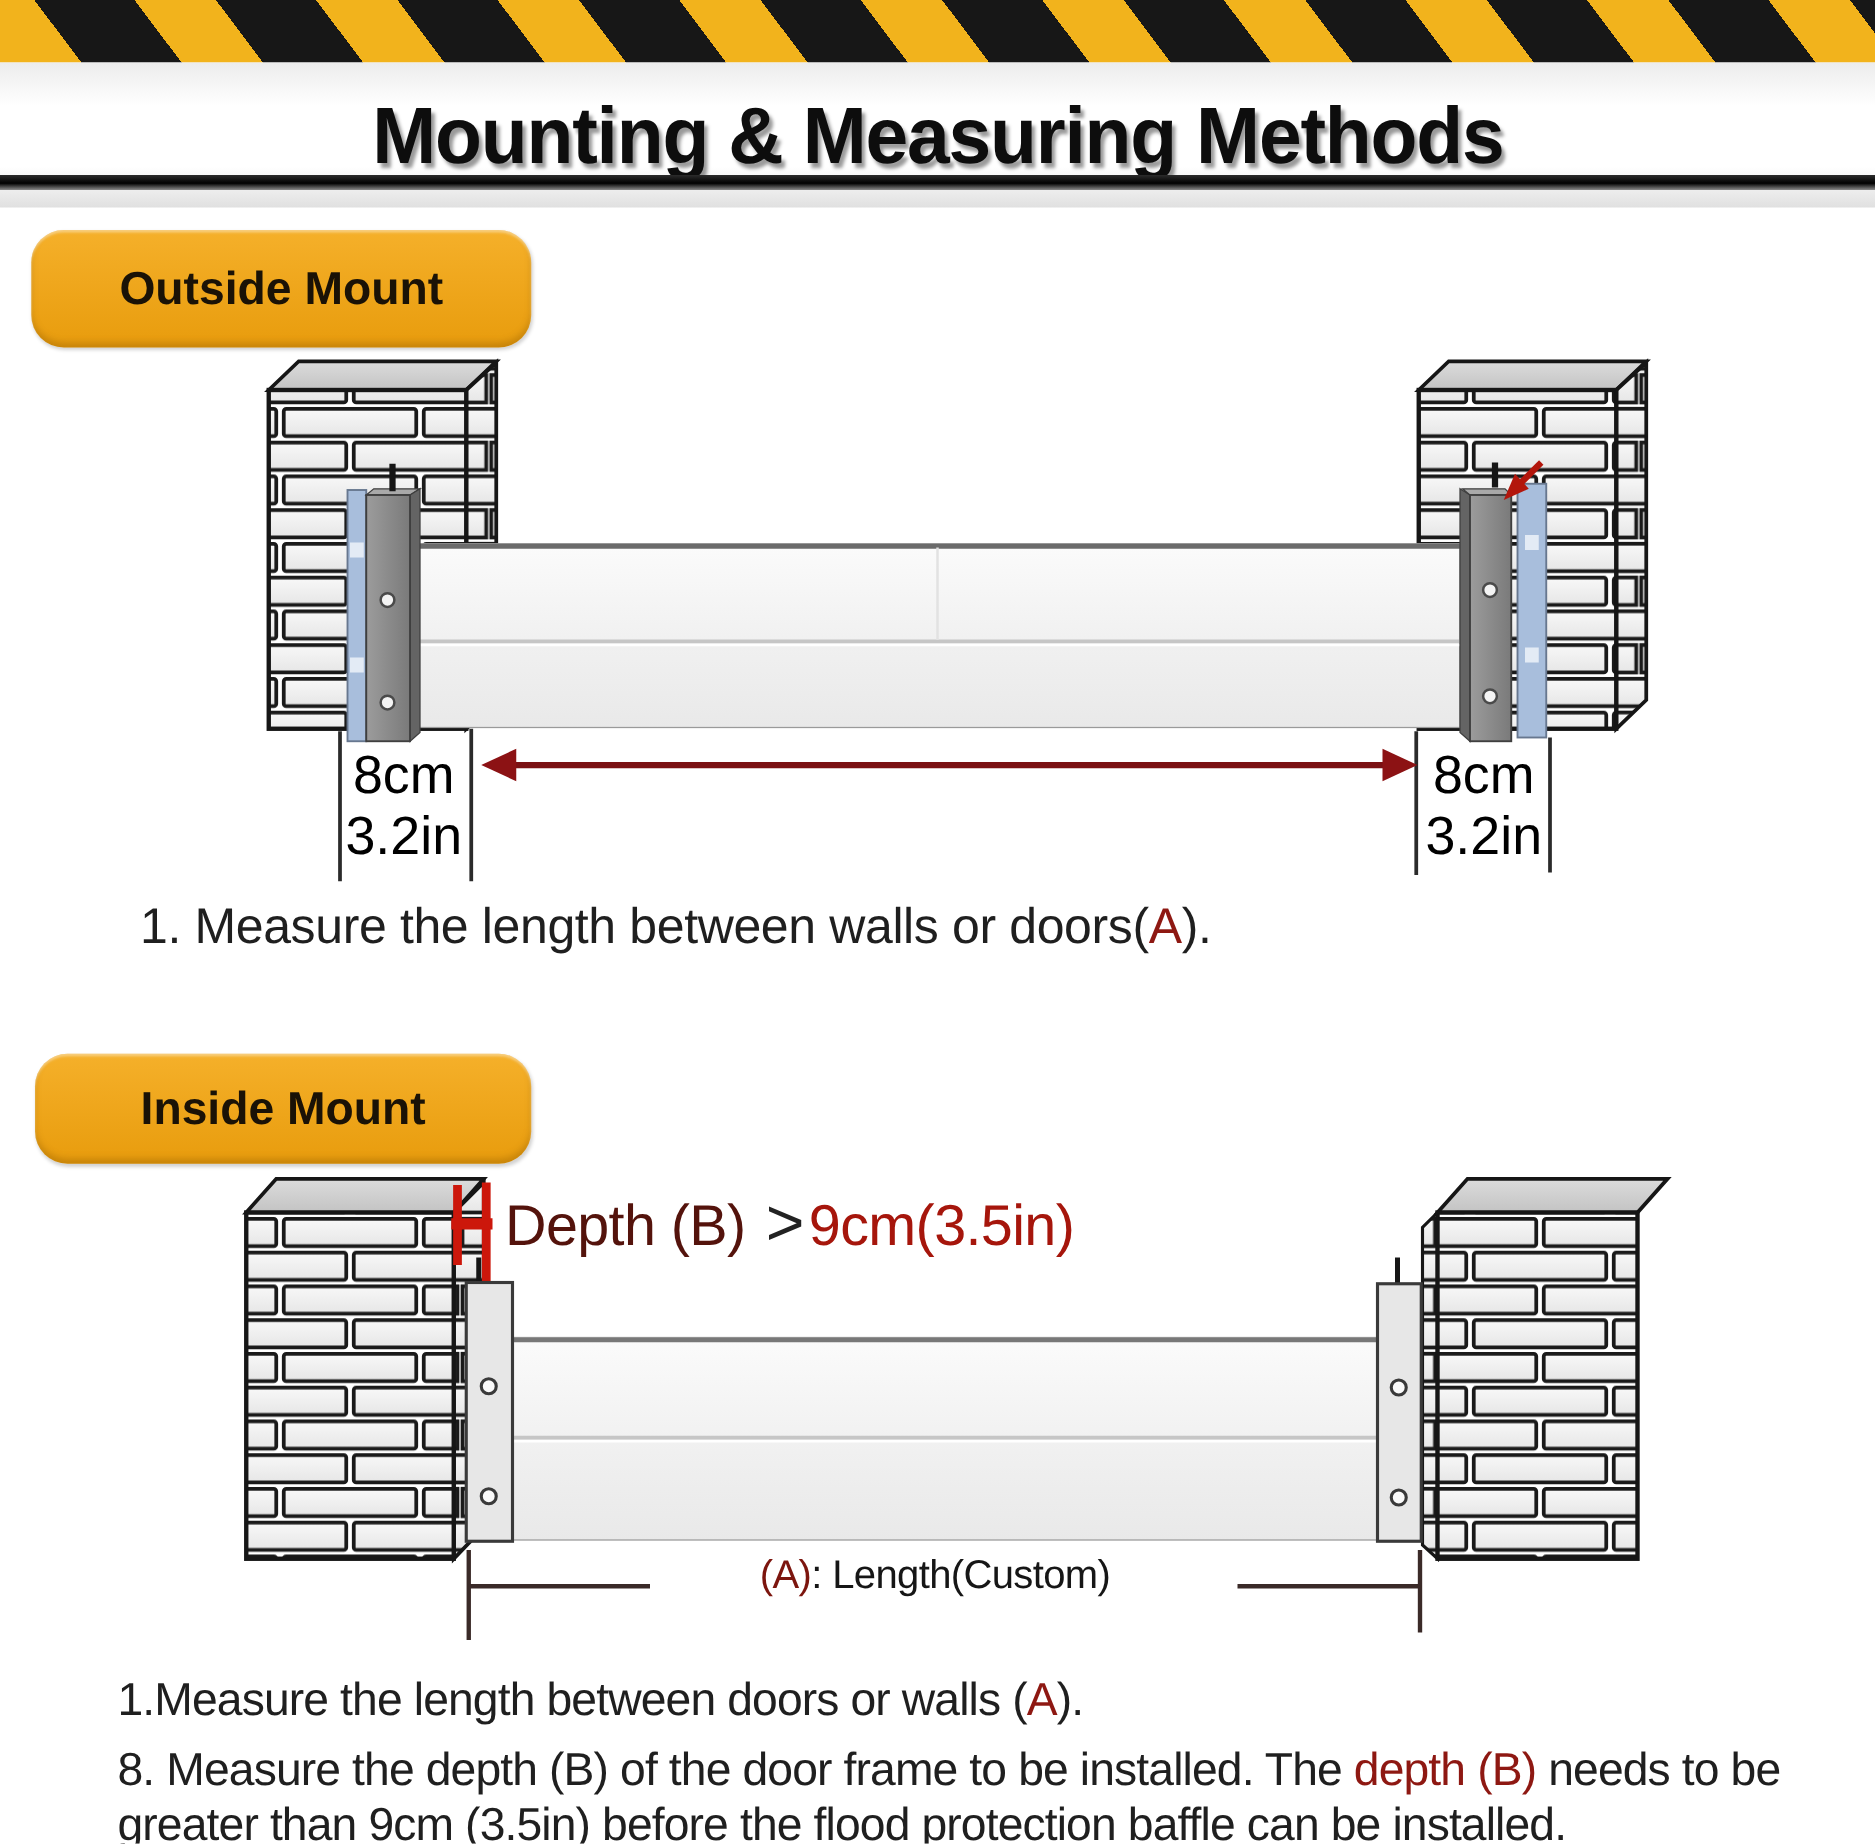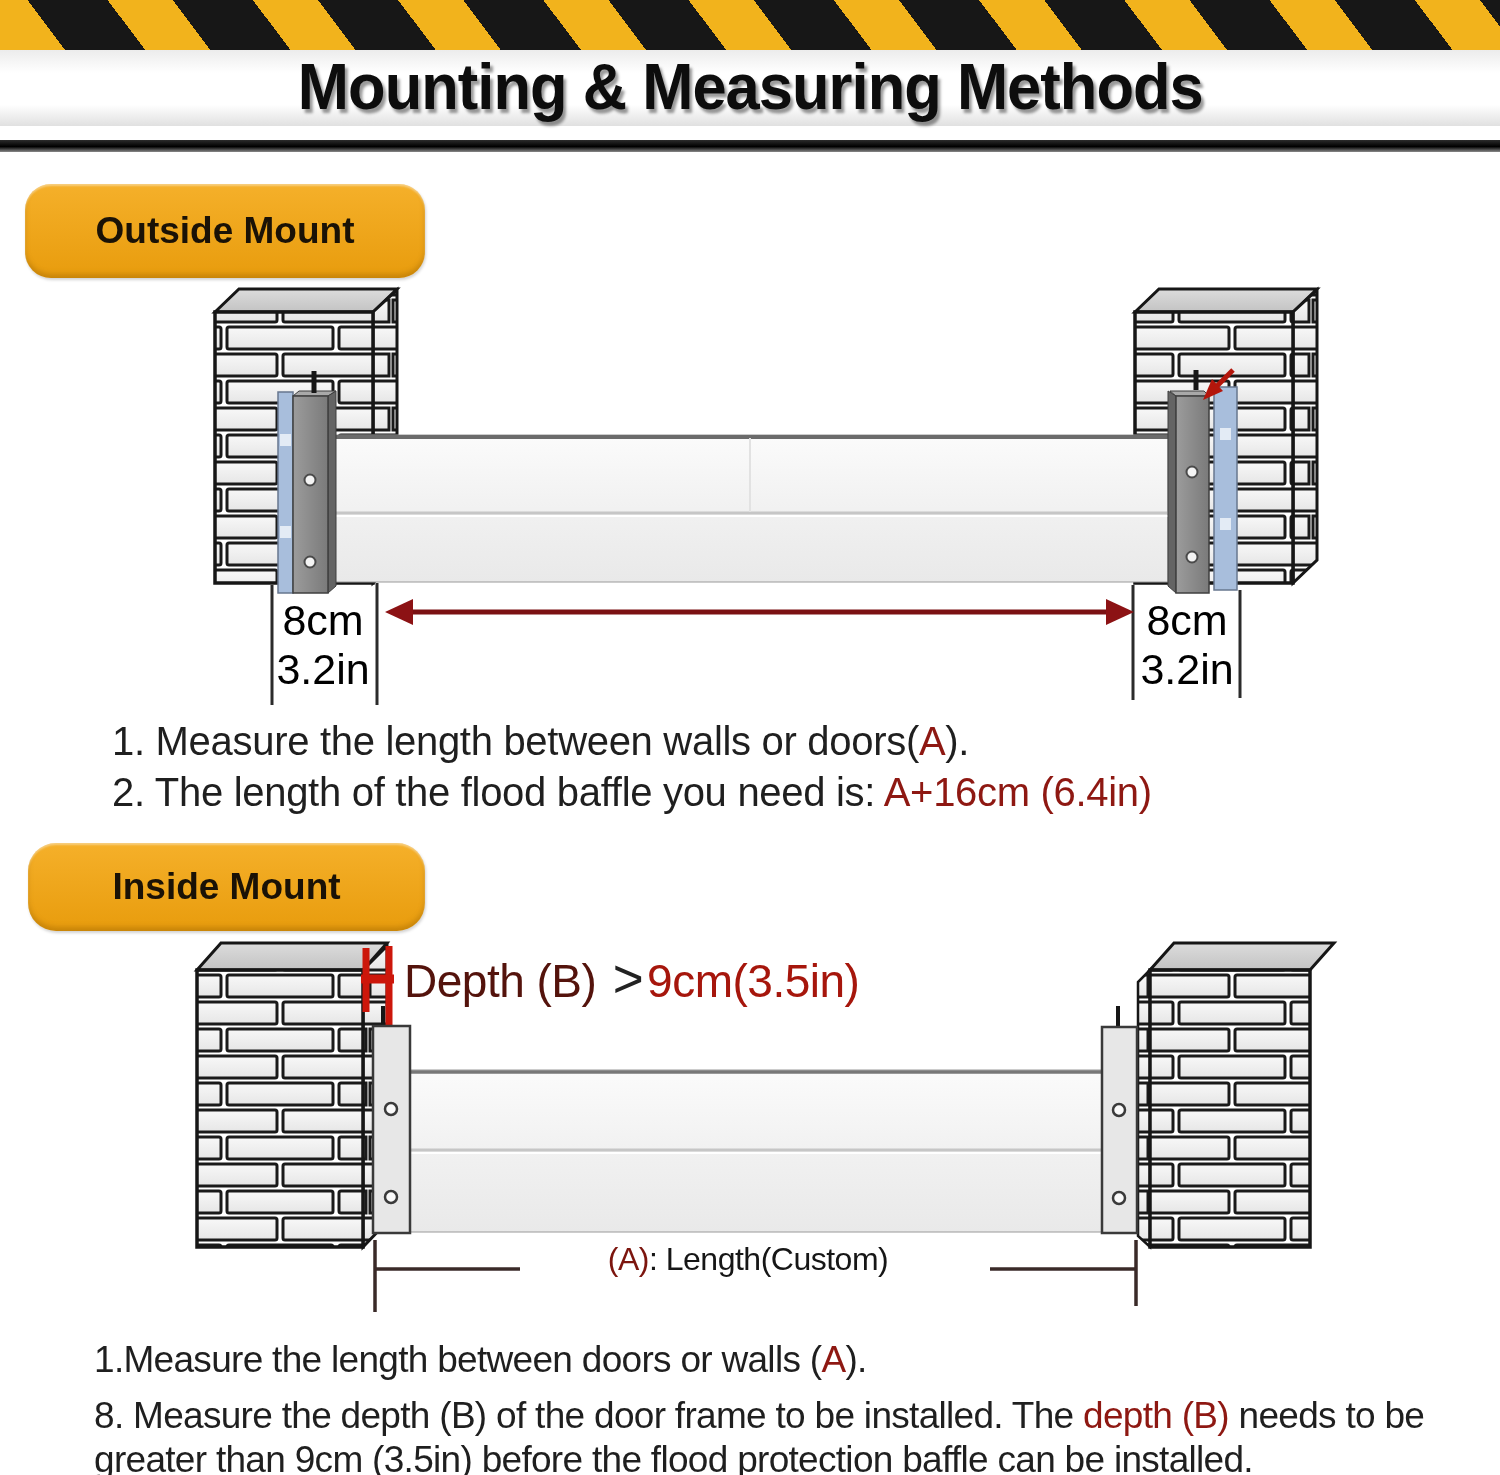--- a/index.html
+++ b/index.html
@@ -3,36 +3,36 @@
 <meta charset="utf-8">
 <style>
   html,body{margin:0;padding:0;background:#fff;}
   .page{position:relative;width:1500px;height:1475px;background:#ffffff;
         font-family:"Liberation Sans",sans-serif;overflow:hidden;}
 
   
   .tape{position:absolute;top:0;left:0;right:0;height:50px;
         background:repeating-linear-gradient(53deg,#F2B31C 0 52px,#171717 52px 116px);
         box-shadow:0 3px 5px rgba(0,0,0,.35);}
-  .banner{position:absolute;top:50px;left:0;right:0;height:76px;
+  .banner{position:absolute;top:50px;left:0;right:0;height:116px;
         background:linear-gradient(180deg,#ececec,#ffffff 30%,#ffffff 72%,#e0e0e0);
-        display:flex;align-items:flex-start;justify-content:center;}
+        display:flex;align-items:center;justify-content:center;}
   .title{font-size:64px;font-weight:bold;color:#0d0d0d;letter-spacing:-1px;
         transform:scaleX(.96);text-shadow:3px 4px 3px rgba(0,0,0,.40);white-space:nowrap;}
   .bar{position:absolute;top:140px;left:0;right:0;height:12px;
         background:linear-gradient(180deg,#2c2c2c,#000 55%,#8a8a8a);}
 
   
   .badge{position:absolute;display:flex;align-items:center;justify-content:center;
         background:linear-gradient(180deg,#F5B02A,#E89C0D);border-radius:26px;
         font-weight:bold;font-size:37px;color:#1a1206;white-space:nowrap;
         box-shadow:inset 0 2px 2px rgba(255,255,255,.4), inset 0 -4px 5px rgba(140,90,0,.35),
                    1px 2px 3px rgba(0,0,0,.18);}
   #badge-outside{left:25px;top:184px;width:400px;height:94px;}
-  #badge-inside{left:28px;top:843px;width:397px;height:88px;border-radius:28px;}
+  #badge-inside{left:28px;top:843px;width:397px;height:88px;}
 
   
   #diagram{position:absolute;left:0;top:0;}
 
   
   .measure{position:absolute;width:118px;text-align:center;font-size:43px;
         color:#000000;line-height:49px;}
   .measure span{display:block;}
   #measure-left{left:264px;top:596px;}
   #measure-right{left:1128px;top:596px;}
@@ -222,21 +222,20 @@
     <span>3.2in</span>
   </div>
   <div class="measure" id="measure-right">
     <span>8cm</span>
     <span>3.2in</span>
   </div>
 
 
   <div class="steps" id="steps-outside">
     <p><span>1. Measure the length between walls or doors(</span><span class="hl">A</span><span>).</span></p>
-    <p><span>2. The length of the flood baffle you need is: </span><span class="hl">A+16cm (6.4in)</span><span></span></p>
   </div>
 
   <div class="badge" id="badge-inside">Inside Mount</div>
 
   <div id="depth-label">
     <span class="dname">Depth (B) </span><span class="op">&gt;</span><span class="dval">9cm(3.5in)</span>
   </div>
 
   <div id="length-label">
     <span class="var">(A)</span><span>: Length(Custom)</span>

